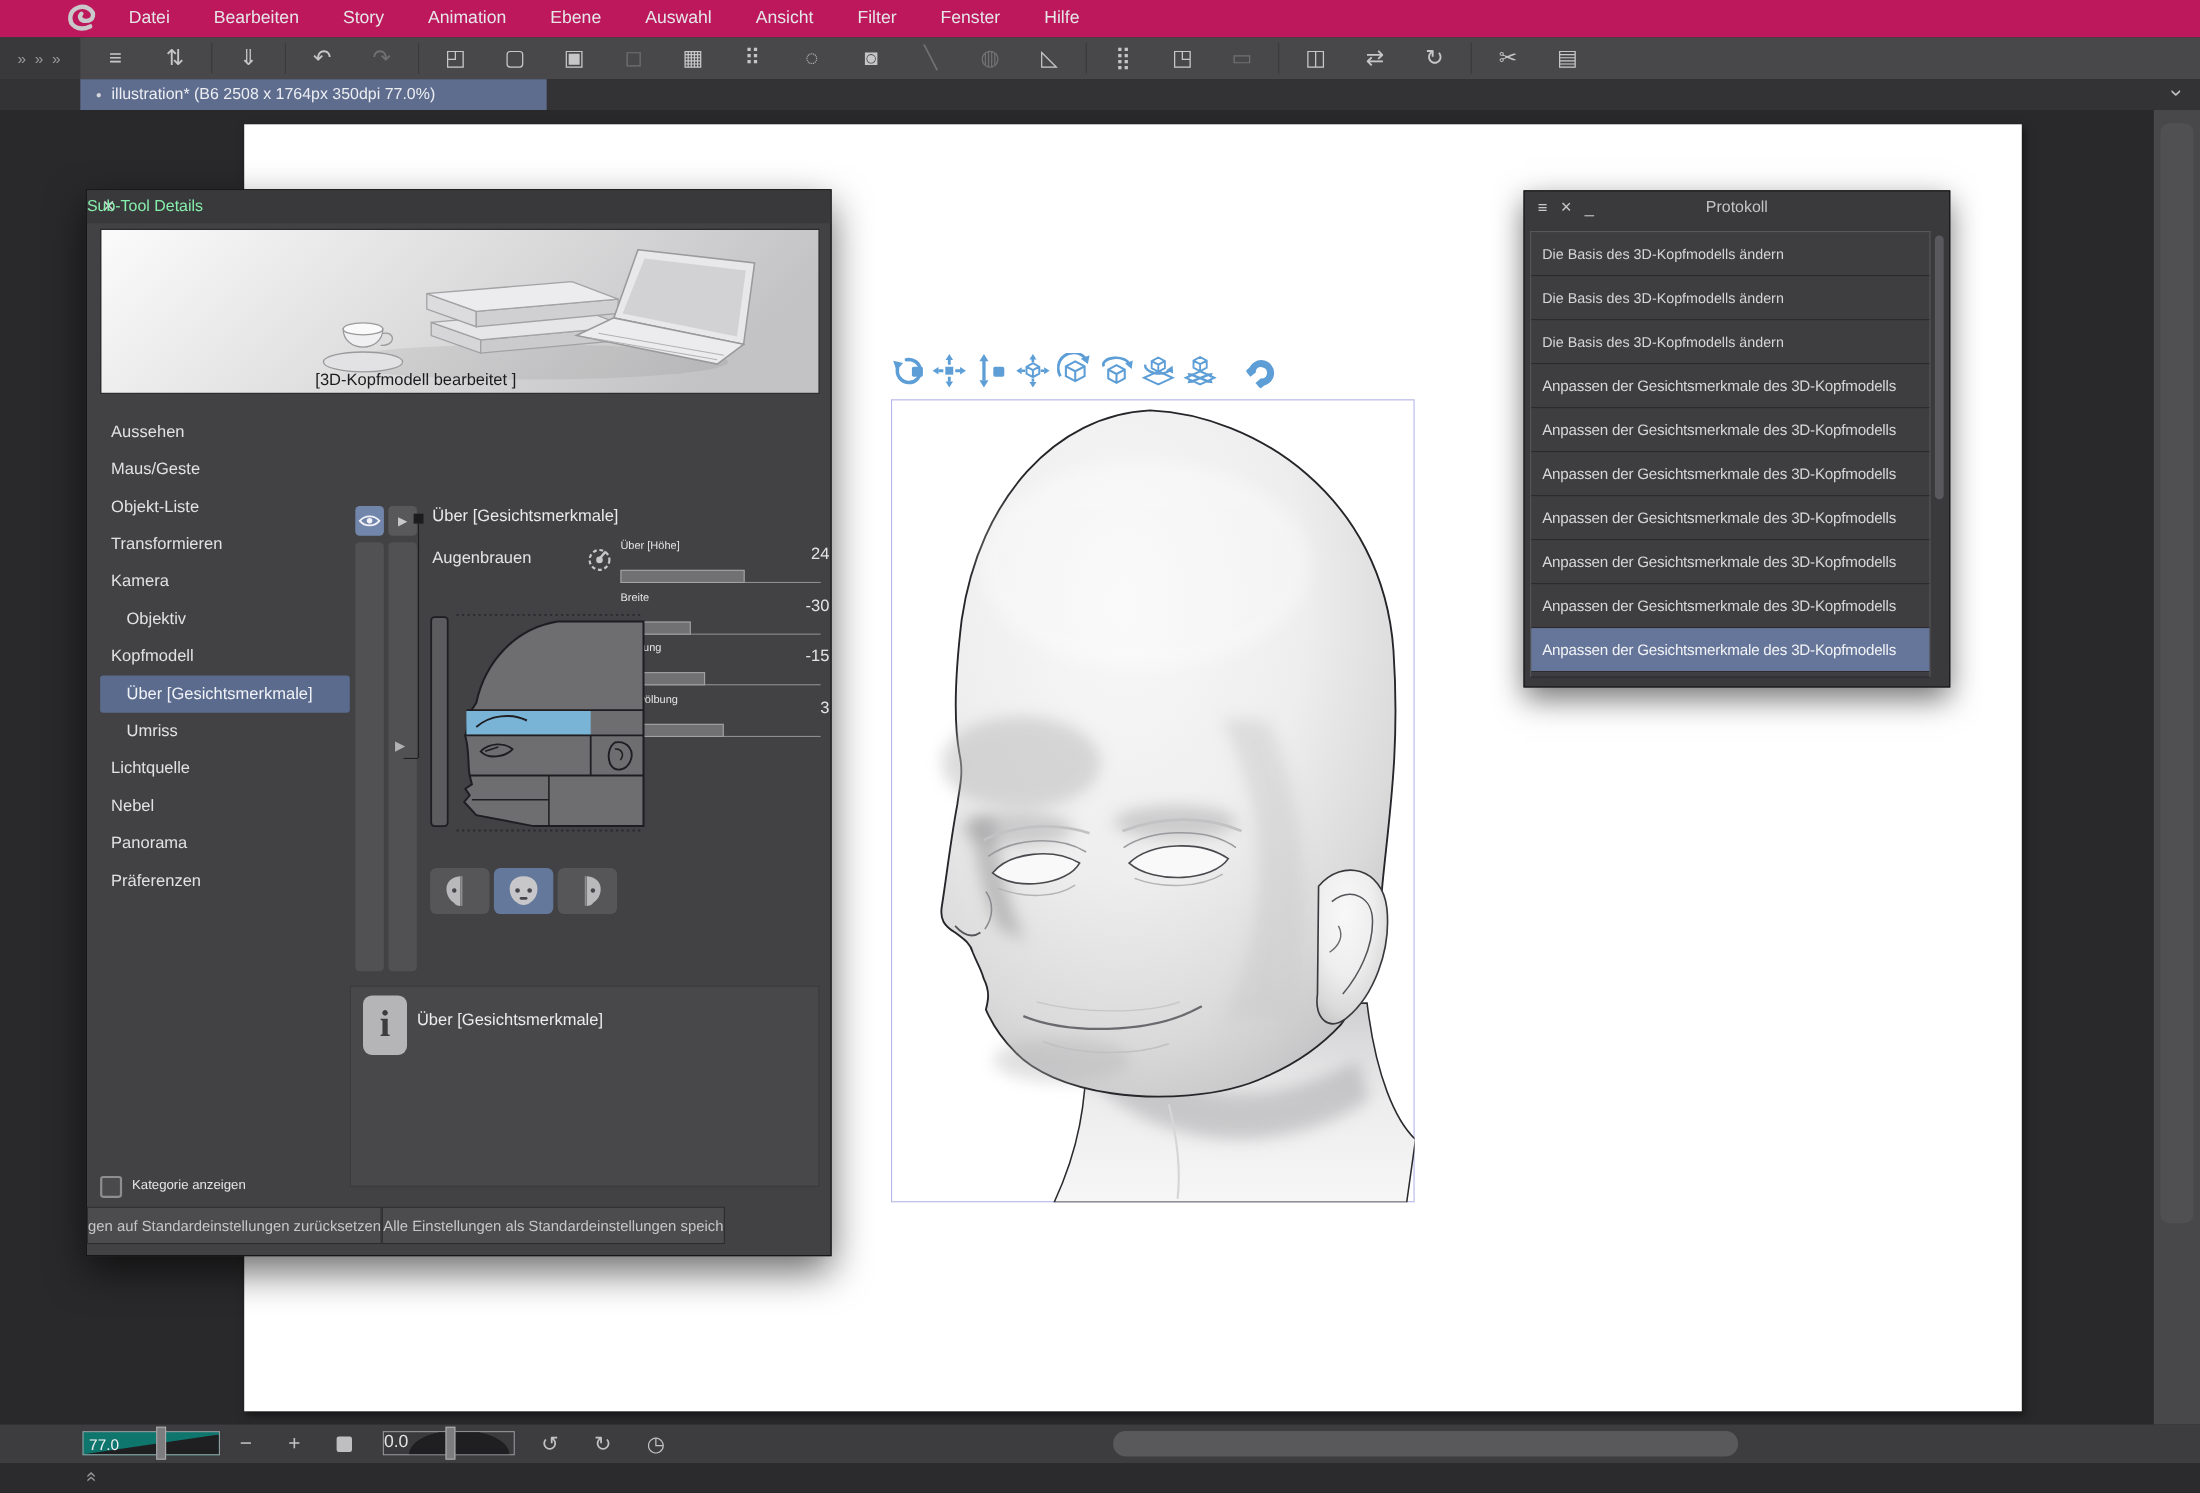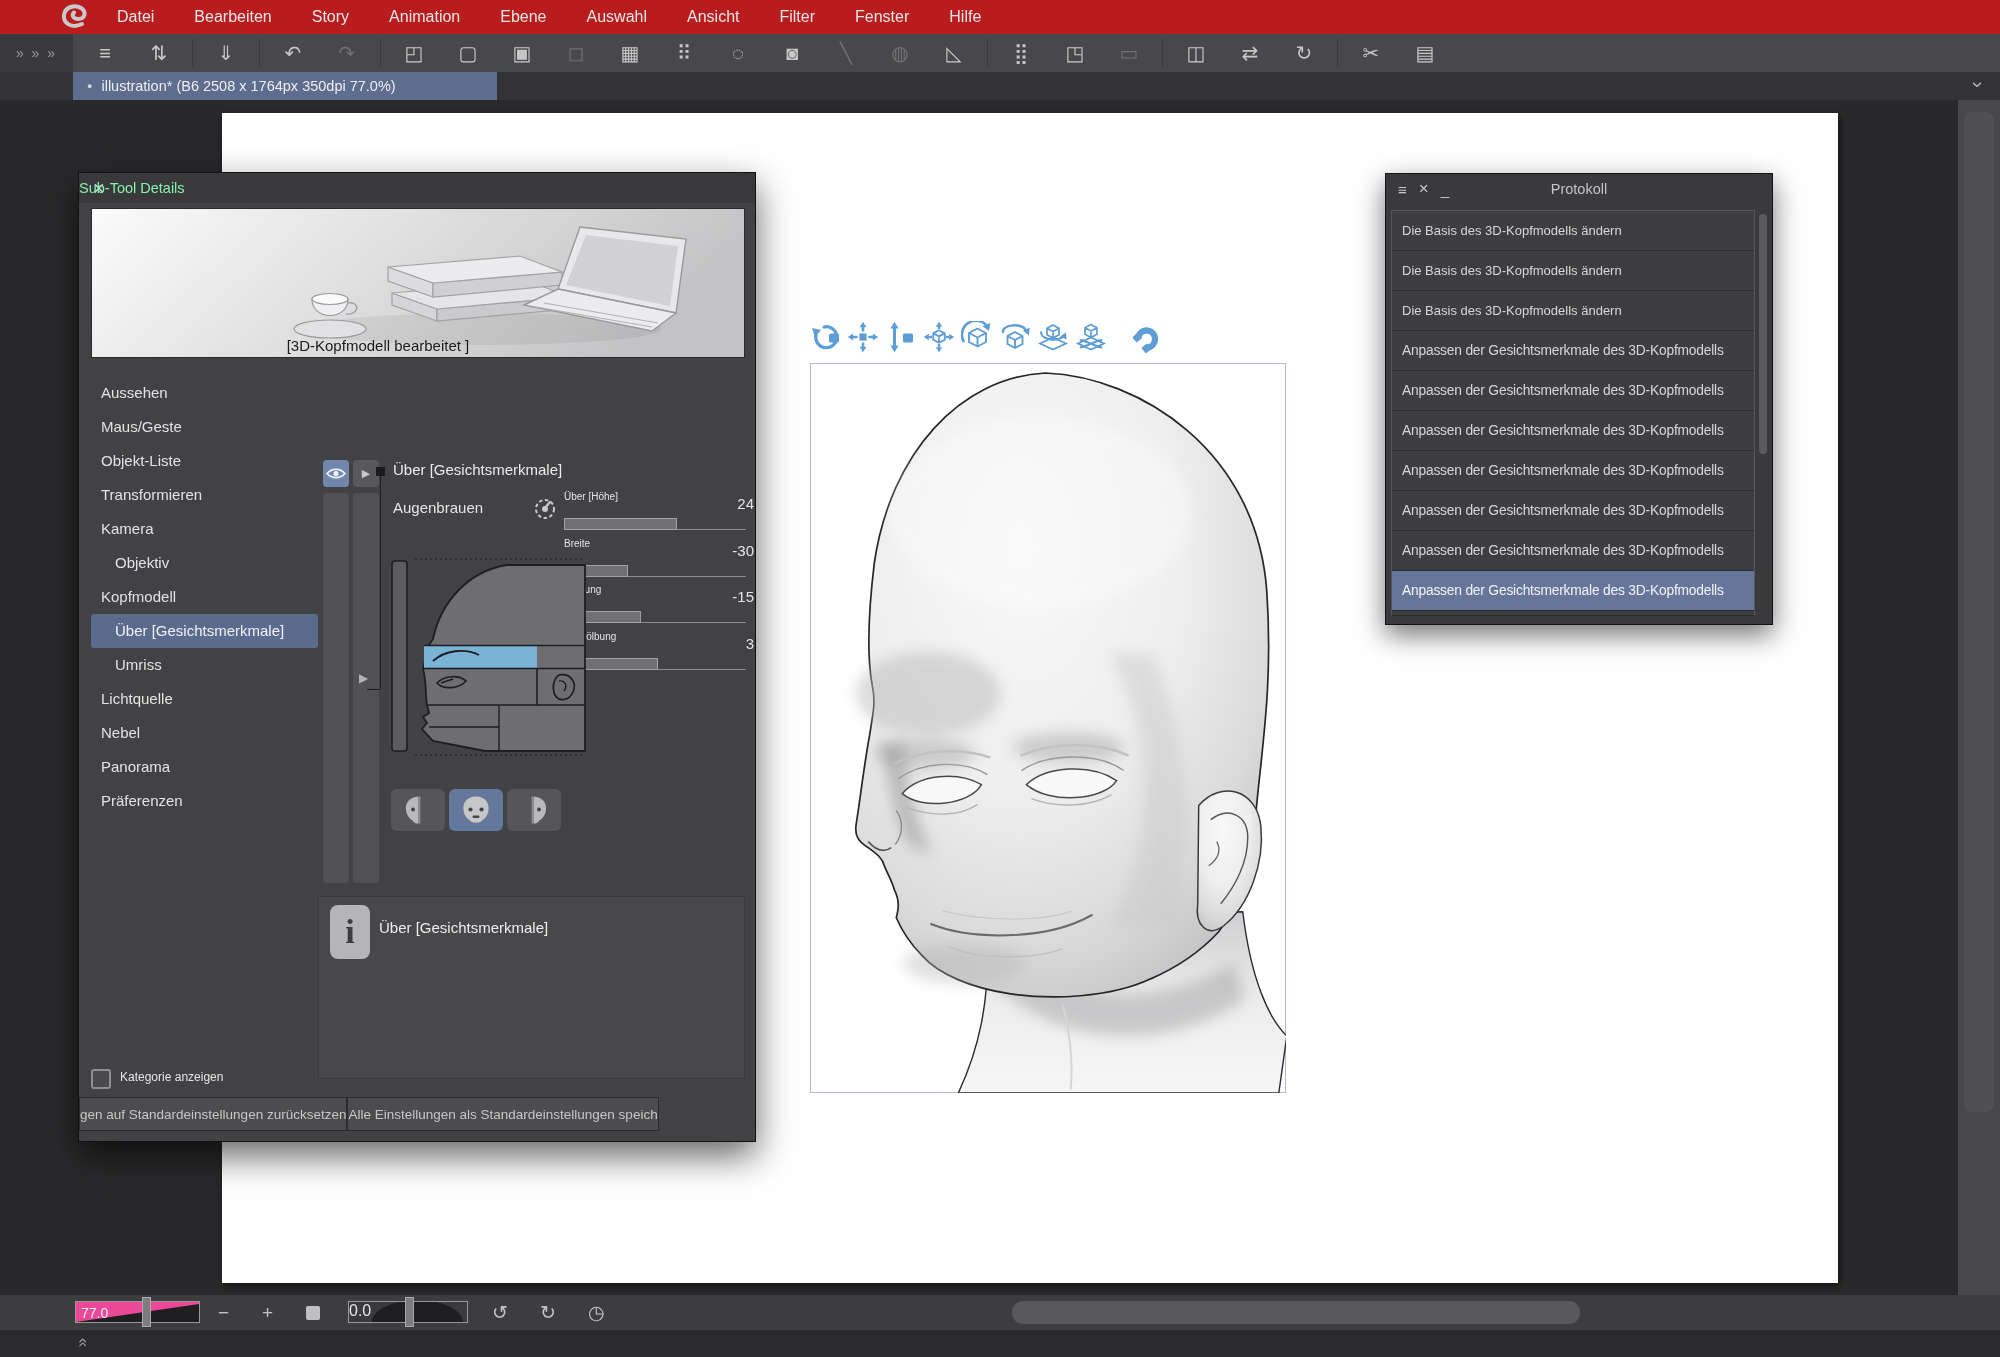--- a/index.html
+++ b/index.html
@@ -1,21 +1,21 @@
 <!DOCTYPE html>
 <html><head>
 <meta charset="utf-8">
 <style>
   html,body{margin:0;padding:0;background:#19191b;}
   *{box-sizing:border-box;}
   .app{position:relative;width:2000px;height:1357px;overflow:hidden;
        font-family:"Liberation Sans",sans-serif;background:#29292b;color:#e4e4e6;}
 
   
-  .menubar{position:absolute;left:0;top:0;width:2000px;height:34px;background:#b91c1c;
+  .menubar{position:absolute;left:0;top:0;width:2000px;height:34px;background:#be185d;
            display:flex;align-items:center;}
   .logo{position:absolute;left:58px;top:2px;width:34px;height:30px;}
   .menu-items{display:flex;margin-left:97px;height:34px;align-items:center;}
   .menu-item{padding:0 20px;font-size:16px;color:#e6e6e8;cursor:default;white-space:nowrap;}
 
   
   .toolbar{position:absolute;left:0;top:34px;width:2000px;height:38px;background:#48484a;}
   .overflow-strip{position:absolute;left:0;top:0;width:73px;height:38px;background:#39393b;
                   color:#9a9a9c;font-size:14px;display:flex;align-items:center;justify-content:center;letter-spacing:2px;}
   .tb-icons{position:absolute;left:78px;top:0;height:38px;display:flex;align-items:center;}
@@ -117,21 +117,21 @@
   .chk{position:absolute;left:12px;top:896px;width:20px;height:20px;background:#4a4a4c;
        border:2px solid #8e8e90;border-radius:3px;}
   .chk-label{position:absolute;left:41px;top:897px;font-size:12px;color:#e4e4e6;}
   .dlg-footer{position:absolute;left:0px;bottom:10px;width:678px;height:34px;display:flex;}
   .ftr-btn{flex:0 0 auto;height:34px;background:#4c4c4e;border:1px solid #2c2c2e;color:#c6c6c8;
            font-size:13.5px;display:flex;align-items:center;justify-content:center;
            white-space:nowrap;overflow:hidden;}
 
   
   .statusbar{position:absolute;left:0;top:1295px;width:2000px;height:35px;background:#3d3d3f;}
-  .zslider{position:absolute;left:75px;top:6px;width:125px;height:22px;background:#ec4899;border:1px solid #97979a;padding-left:40px;}
+  .zslider{position:absolute;left:75px;top:6px;width:125px;height:22px;background:#0f766e;border:1px solid #97979a;padding-left:40px;}
   .zslider .wedge{position:absolute;inset:0;background:#1f1f21;clip-path:polygon(0 100%,100% 10%,100% 100%);}
   .zslider .sval{position:absolute;left:5px;top:3px;font-size:14px;color:#f0f0f2;}
   .zhandle{position:absolute;top:-5px;width:9px;height:30px;background:#7d7d7f;border:1px solid #aaaaac;}
   .rslider{position:absolute;left:348px;top:6px;width:120px;height:22px;background:#3a3a3c;border:1px solid #97979a;}
   .rslider .hill{position:absolute;inset:0;background:radial-gradient(ellipse 46px 22px at 58% 100%, #1f1f21 98%, transparent 100%);}
   .sb-glyph{position:absolute;top:0;height:35px;display:flex;align-items:center;color:#c2c2c4;font-size:19px;}
   .fit-btn{position:absolute;left:306px;top:11px;width:14px;height:14px;background:#bfbfc1;border-radius:2px;}
   .hthumb{position:absolute;left:1012px;top:6px;width:568px;height:23px;background:#59595c;border-radius:11px;}
 
   .bottombar{position:absolute;left:0;top:1330px;width:2000px;height:27px;background:#2b2b2d;}

